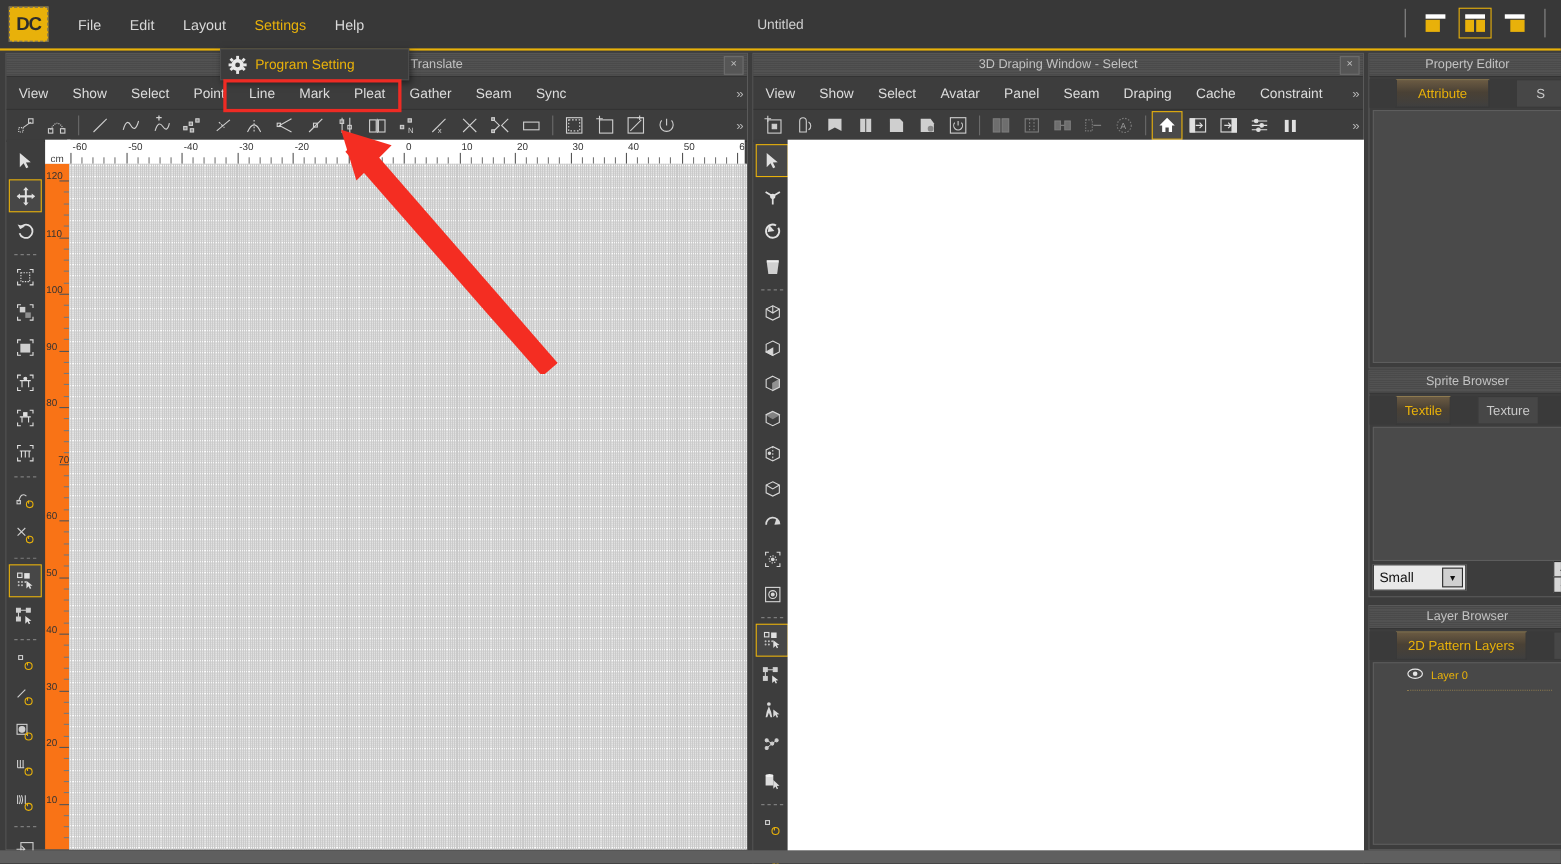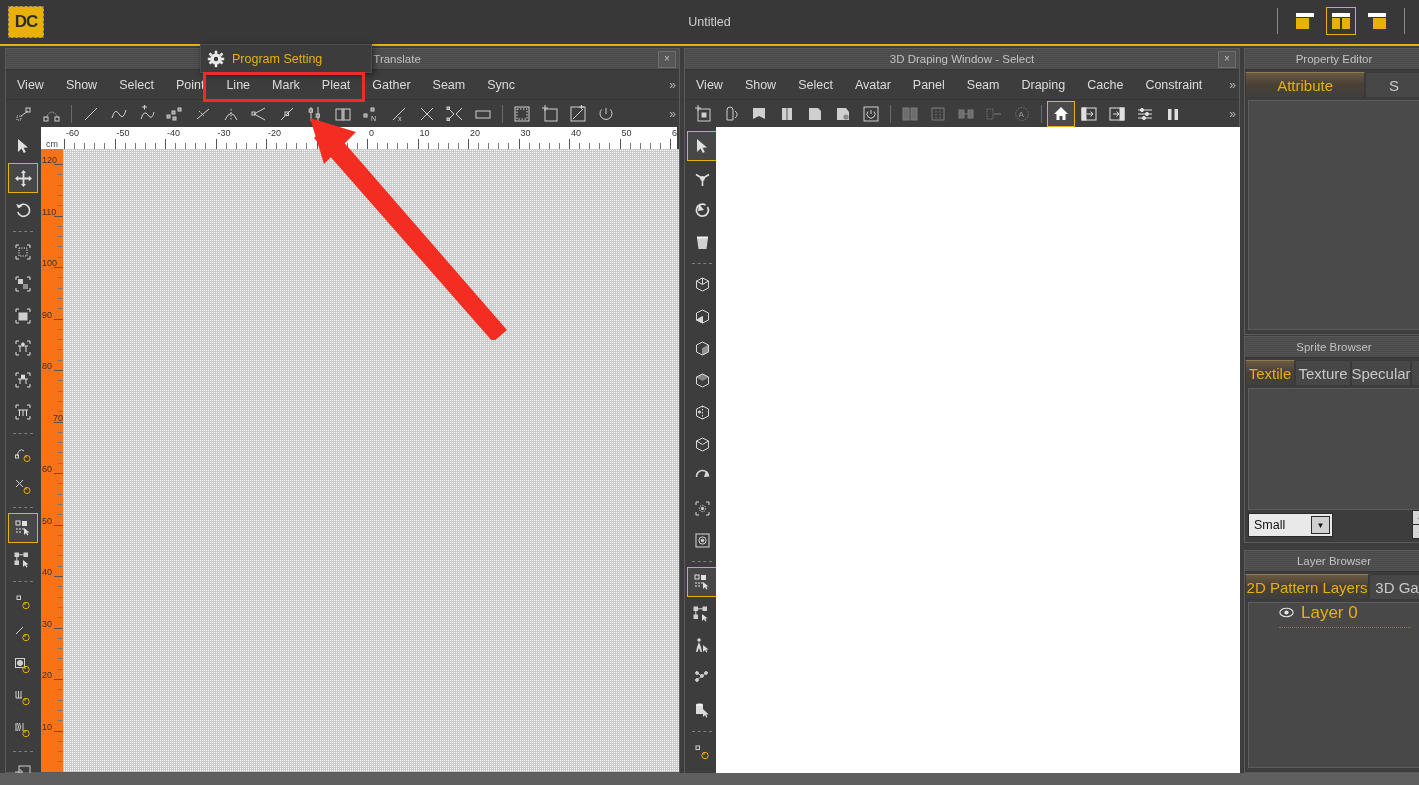--- a/index.html
+++ b/index.html
@@ -82,42 +82,49 @@
            border-right:1px solid #888;border-bottom:1px solid #888;}
   .rtick{position:absolute;font-size:9px;color:#333;}
   .rtickline{position:absolute;background:#555;}
 
   
   .canvas3d{position:absolute;background:#fff;}
   .ruler3d{position:absolute;background:#3f3f3f;border-top:1px solid #555;}
 
   
   .tabs{display:flex;height:26px;background:#3a3a3a;}
-  .tab{display:flex;align-items:center;justify-content:center;font-size:15px;
+  .tab{display:flex;align-items:center;justify-content:center;font-size:12px;
        color:#c9c9c9;background:#474747;border:1px solid #393939;box-sizing:border-box;
-       padding:0 10px;white-space:nowrap;}
+       padding:0 10px;white-space:nowrap;margin-left:24px;}
   .tab.sel{color:#e8b10a;background:linear-gradient(#6a5a42,#4a4135 45%,#3f3f3f);
            border-top:1px solid #8e7a50;}
   .pbody{background:#4a4a4a;position:absolute;border:1px solid #5d5d5d;box-sizing:border-box;}
   .selectbox{position:absolute;height:22px;background:#e9e9e9;border:1px solid #2b2b2b;
              color:#111;font-size:12.5px;display:flex;align-items:center;padding-left:5px;}
   .selarrow{position:absolute;right:2px;top:2px;width:17px;height:16px;background:#d0d0d0;
             border:1px solid #2b2b2b;display:flex;align-items:center;justify-content:center;
             font-size:8px;color:#111;}
-  .layerrow{display:flex;height:22px;color:#e8b10a;font-size:17px;}
+  .layerrow{display:flex;align-items:center;height:22px;color:#e8b10a;font-size:10px;}
   .statusbar{position:absolute;left:0;bottom:0;width:1419px;height:12px;background:#5f5f5f;}
   .arrow-ann{position:absolute;left:300px;top:110px;z-index:70;pointer-events:none;}
 </style>
 </head>
 <body>
 
 <div class="app">
 
   <div class="menubar">
     <div class="logo">DC</div>
+    <div class="menu-items">
+      <div class="menu-item">File</div>
+      <div class="menu-item">Edit</div>
+      <div class="menu-item">Layout</div>
+      <div class="menu-item active">Settings</div>
+      <div class="menu-item">Help</div>
+    </div>
     <div class="win-title">Untitled</div>
 
     <div class="layout-btns">
       <div class="vdiv"></div>
       <div class="lbtn">
         <svg width="22" height="20" viewBox="0 0 22 20">
             <rect x="2" y="2" width="18" height="4" fill="#fff"></rect>
             <rect x="2" y="7" width="13" height="11" fill="#e8b10a"></rect>
           </svg>
       </div>

